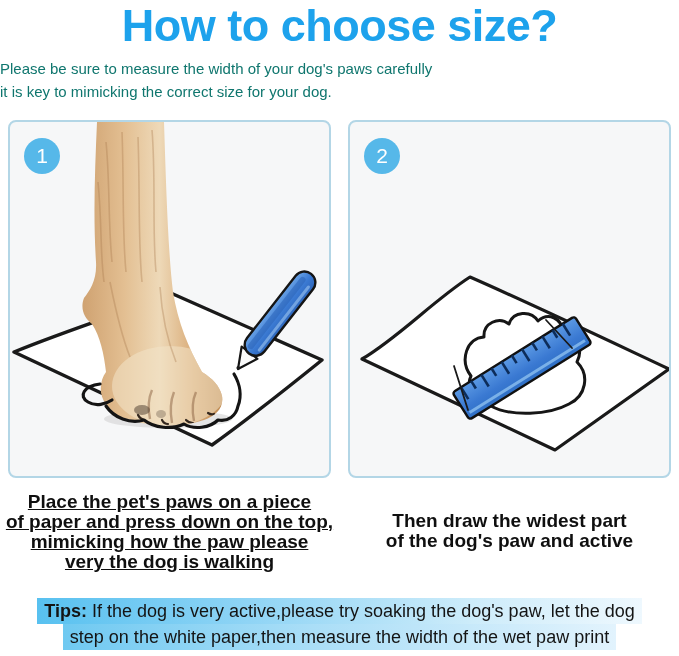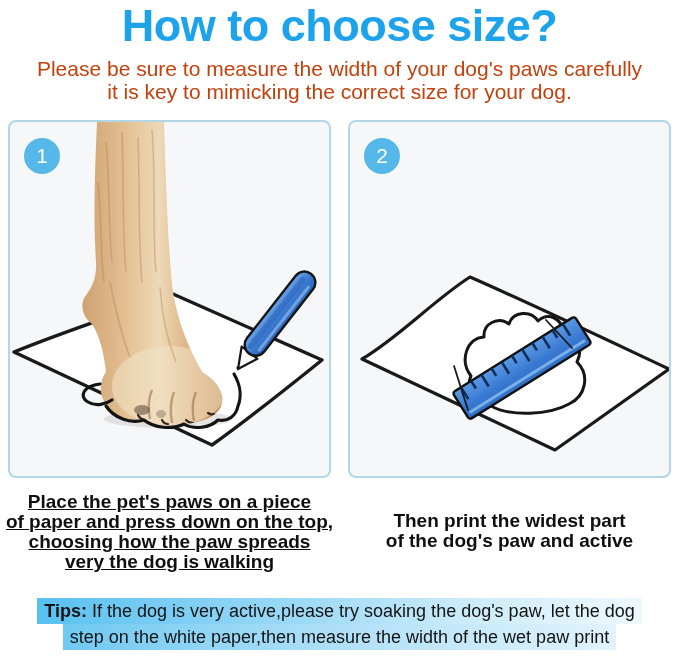--- a/index.html
+++ b/index.html
@@ -5,22 +5,22 @@
   html,body{margin:0;padding:0;background:#fff;}
   .stage{
     position:relative;width:679px;height:656px;background:#ffffff;overflow:hidden;
     font-family:"Liberation Sans",sans-serif;color:#222;
   }
   .title{
     position:absolute;top:0;left:0;right:0;text-align:center;
     font-size:45px;font-weight:700;color:var(--accent);letter-spacing:-0.5px;
   }
   .subtitle{
-    position:absolute;top:57px;left:0;right:0;text-align:center;
-    font-size:21px;line-height:23px;color:#c2410c;
+    position:absolute;top:57px;left:0;right:0;
+    font-size:15px;line-height:23px;color:#0f766e;
   }
   .panel{
     position:absolute;top:120px;width:323px;height:358px;box-sizing:border-box;
     background:var(--panel-bg);border:2px solid var(--panel-border);
     border-radius:8px;overflow:hidden;
   }
   .panel.p1{left:8px;}
   .panel.p2{left:348px;}
   .badge{
     position:absolute;top:16px;left:14px;width:36px;height:36px;border-radius:50%;
@@ -163,26 +163,26 @@
       <g stroke="#1a1a1a" stroke-width="1.8" stroke-linecap="round">
         <line x1="104" y1="244" x2="118" y2="288"></line>
         <line x1="196" y1="198" x2="222" y2="226"></line>
       </g>
     </svg>
   </div>
 
   <div class="caption cap1">
     <div>Place the pet's paws on a piece</div>
     <div>of paper and press down on the top,</div>
-    <div>choosing how the paw spreads</div>
+    <div>mimicking how the paw please</div>
     <div>very the dog is walking</div>
   </div>
 
   <div class="caption cap2">
-    <div>Then print the widest part</div>
+    <div>Then draw the widest part</div>
     <div>of the dog's paw and active</div>
   </div>
 
   <div class="tips">
     <div>
       <span class="hl"><b>Tips:</b><span> If the dog is very active,please try soaking the dog's paw,  let the dog</span></span>
     </div>
     <div>
       <span class="hl hl2">step on the white paper,then measure the width of the wet paw print</span>
     </div>

